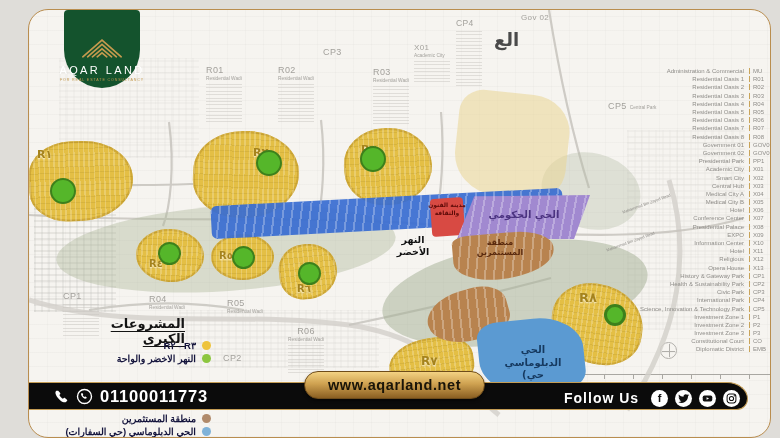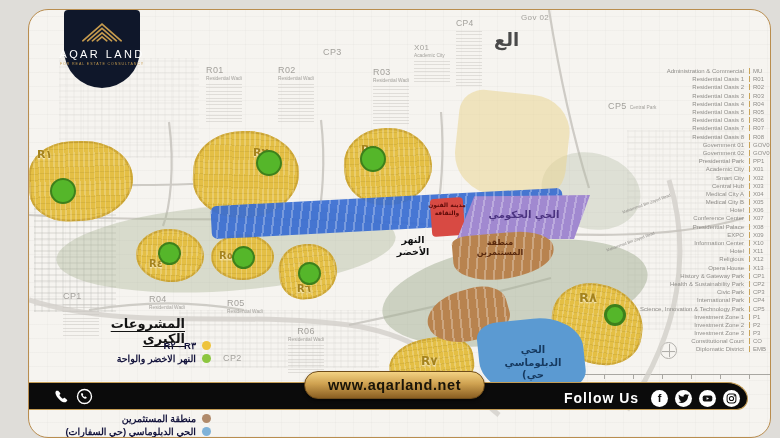--- a/index.html
+++ b/index.html
@@ -57,22 +57,22 @@
   .lrow .cod { width:22px; border-left:1px solid #c9a45a; padding-left:3px; text-align:left; }
 
   .compass { left:631px; top:332px; width:17px; height:17px; border:1.2px solid #9a9894; border-radius:50%; opacity:.75; }
   .compass::after { content:""; position:absolute; left:50%; top:1px; bottom:1px; width:1px; background:#9a9894; }
   .compass::before { content:""; position:absolute; top:50%; left:1px; right:1px; height:1px; background:#9a9894; }
   .scalebar { left:517px; top:364px; width:238px; height:5px; border-top:1.2px solid #97948f; opacity:.8;
       background:repeating-linear-gradient(90deg, #97948f 0 1px, transparent 1px 29px); }
   .roadlabel { font-size:4px; color:#8f8d89; transform:rotate(-20deg); z-index:3; white-space:nowrap; }
 
   
-  .logo-badge { left:35px; top:0; width:76px; height:78px; background:#0f172a;
-      border-radius:4px 4px 38px 38px; z-index:20; display:flex; flex-direction:column; align-items:center; padding-top:9px; }
+  .logo-badge { left:35px; top:0; width:76px; height:78px; background:#14532d;
+      border-radius:4px 4px 38px 38px; z-index:20; display:flex; flex-direction:column; align-items:center; padding-top:25px; }
   .logo-badge svg { width:48px; height:26px; }
   .logo-name { color:#fff; font-size:11px; letter-spacing:2.4px; margin-top:3px; white-space:nowrap; }
   .logo-tag { color:#c49a4e; font-size:3.6px; letter-spacing:.9px; margin-top:2px; white-space:nowrap; }
 
   .title-fragment { left:465px; top:19px; font-weight:bold; font-size:18px; color:#4a4a4a; z-index:18; }
   .banner { left:488px; top:18px; width:232px; height:36px; background:#0c0c0c; border-radius:10px;
       display:flex; align-items:center; justify-content:center; z-index:19; }
   .banner span { color:#d8a94e; font-weight:bold; font-size:15.5px; direction:rtl; }
 
   
@@ -438,20 +438,21 @@
   <div class="ribbon"></div>
 
   <div class="phone-group">
     <svg width="15" height="15" viewBox="0 0 14 14">
       <path d="M2.1 1.7C1.3 2.5 1.1 3.7 1.7 5.1c.8 2 2.6 4.3 4.5 5.8 1.7 1.3 3.4 1.8 4.6 1.4.6-.2 1.2-.7 1.5-1.3.2-.4.1-.7-.2-1L10.2 8.5c-.4-.3-.8-.3-1.1 0l-.7.7C7.2 8.5 5.7 7 5 5.6l.7-.7c.3-.3.3-.7.1-1.1L4.3 2C4 1.6 3.6 1.5 3.2 1.6c-.4.1-.8.1-1.1.1z" fill="#fff"></path>
     </svg>
     <svg width="17" height="17" viewBox="0 0 16 16">
       <circle cx="8" cy="8" r="6.6" fill="none" stroke="#fff" stroke-width="1.3"></circle>
       <path d="M5.4 4.6c-.3.3-.8.8-.6 1.6.3 1.4 1.5 3 3 3.7.9.4 1.7.2 2.1-.2.3-.3.3-.7 0-.9l-1-.7c-.2-.2-.5-.1-.7.1l-.3.3c-.6-.3-1.3-1-1.6-1.6l.3-.3c.2-.2.2-.5.1-.7l-.6-1c-.2-.3-.5-.3-.7-.2z" fill="#fff"></path>
     </svg>
+    <span class="phone-number">01100011773</span>
   </div>
 
   <div class="site-pill">
     <span>www.aqarland.net</span>
   </div>
 
   <div class="follow-group">
     <span class="follow-label">Follow Us</span>
     <span class="soc">
         <span class="fglyph">f</span>

